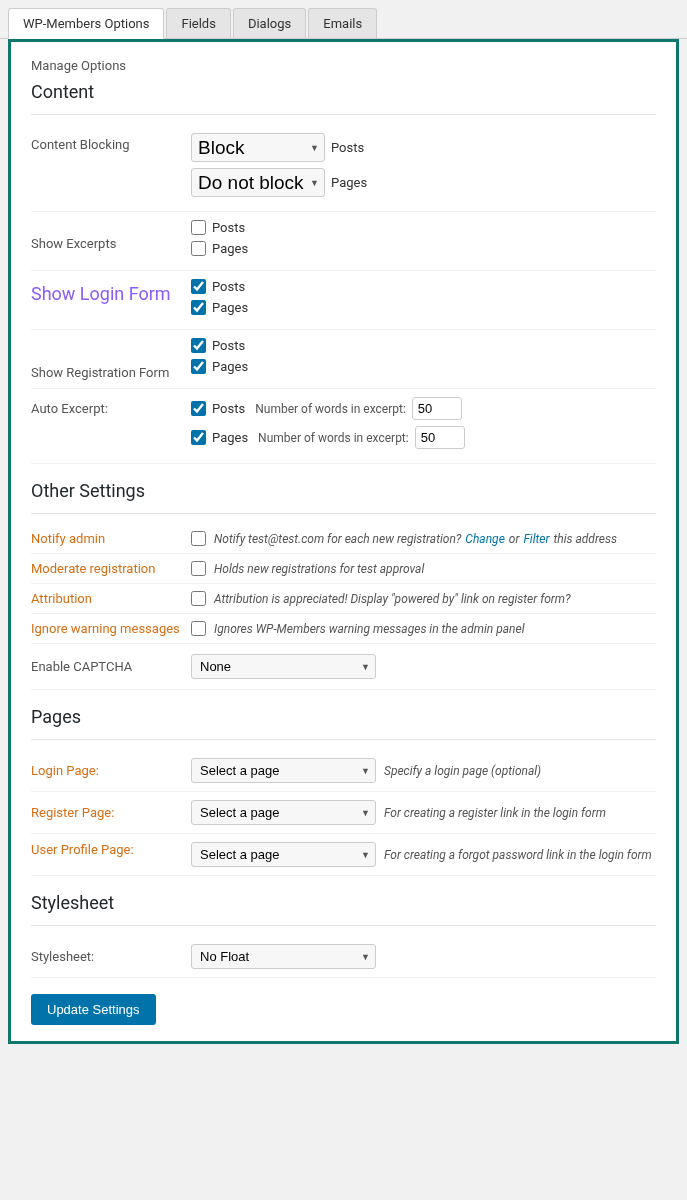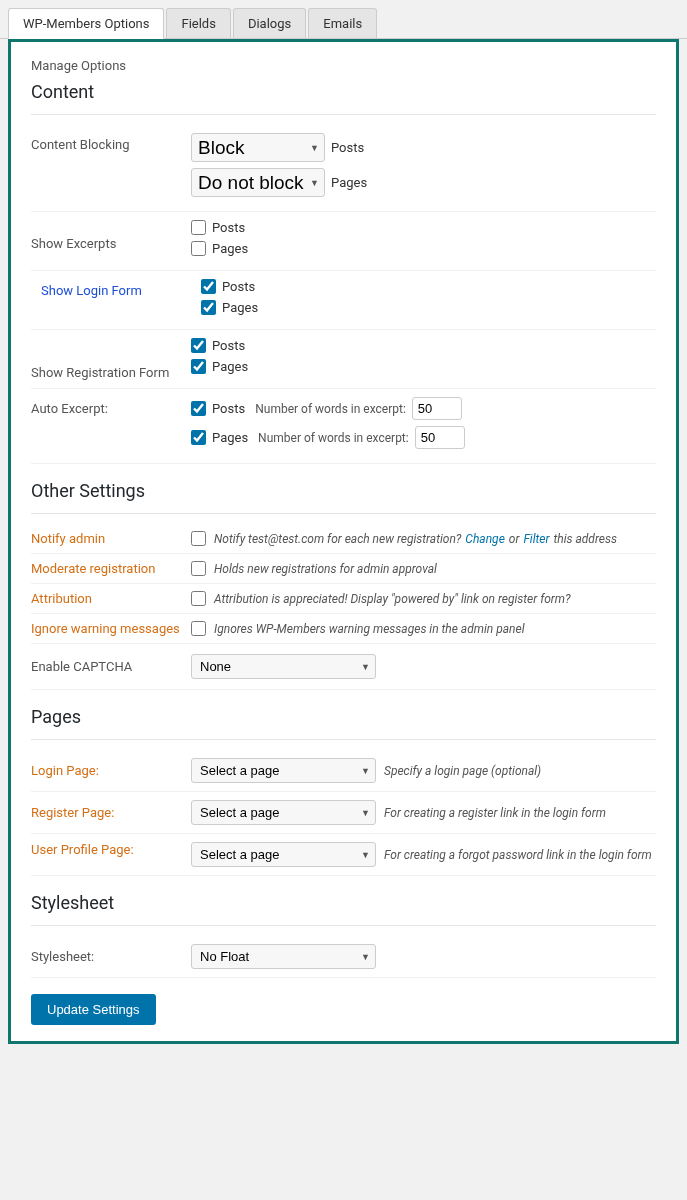--- a/index.html
+++ b/index.html
@@ -268,21 +268,21 @@
       </div>
       <div class="field-row">
         <input type="checkbox" style="">
         <label class="inline-label">Pages</label>
       </div>
     </div>
   </div>
 
   
   <div style="display:flex; align-items:flex-start; padding: 8px 0; border-bottom: 1px solid #f0f0f0;">
-    <div style="width:160px; min-width:160px; color:#1d4ed8; font-size:13px; padding-top:4px;margin-left:10px;">Show Login Form</div>
+    <div style="width:160px; min-width:160px; color:#8b5cf6; font-size:18px; padding-top:4px;">Show Login Form</div>
     <div>
       <div class="field-row">
         <input type="checkbox" checked="" style="">
         <label class="inline-label">Posts</label>
       </div>
       <div class="field-row">
         <input type="checkbox" checked="" style="">
         <label class="inline-label">Pages</label>
       </div>
     </div>
@@ -337,21 +337,21 @@
       <a href="#" class="link-style" style="font-style:italic; font-size:12px;">Filter</a>
       <span style="font-style:italic; color:#555; font-size:12px; margin-left:4px;">this address</span>
     </div>
   </div>
 
   
   <div class="other-settings-row">
     <div class="other-settings-label">Moderate registration</div>
     <div class="other-settings-content">
       <input type="checkbox" style="">
-      <span class="italic-desc">Holds new registrations for admin approval</span>
+      <span class="italic-desc">Holds new registrations for test approval</span>
     </div>
   </div>
 
   
   <div class="other-settings-row">
     <div class="other-settings-label">Attribution</div>
     <div class="other-settings-content">
       <input type="checkbox" style="">
       <span class="italic-desc">Attribution is appreciated! Display "powered by" link on register form?</span>
     </div>

